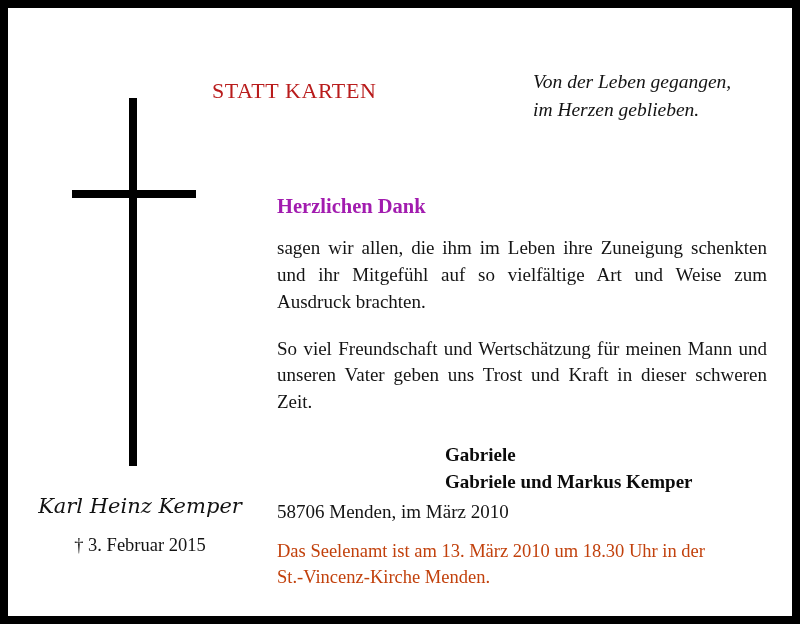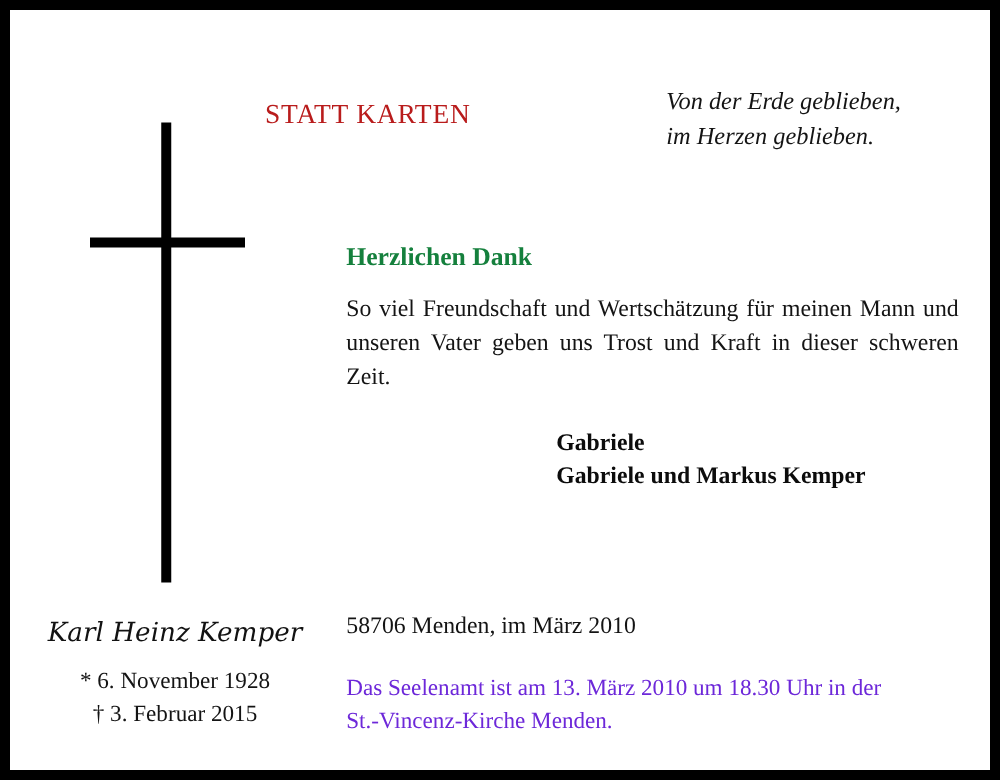--- a/index.html
+++ b/index.html
@@ -114,21 +114,21 @@
     position: absolute;
     left: 269px;
     top: 186px;
     width: 490px;
   }
   .thanks-heading {
     font-weight: bold;
     font-size: 20.5px;
     line-height: 1.2;
     margin: 0 0 16px 0;
-    color: #15803d;
+    color: #a21caf;
   }
   .para {
     font-size: 19px;
     line-height: 1.42;
     text-align: justify;
     text-justify: inter-word;
     margin: 0 0 20px 0;
     color: #141414;
     hyphens: none;
   }
@@ -140,66 +140,66 @@
     font-weight: bold;
     font-size: 19px;
     line-height: 1.42;
     color: #0c0c0c;
   }
   .signers .signer-line { display: block; white-space: nowrap; }
 
   .place-date {
     position: absolute;
     left: 269px;
-    top: 481px;
+    top: 492px;
     font-size: 19px;
     line-height: 1.3;
     white-space: nowrap;
     color: #141414;
   }
 
   .service-note {
     position: absolute;
     left: 269px;
     top: 530px;
     width: 500px;
     font-size: 18.5px;
     line-height: 1.42;
-    color: #6d28d9;
+    color: #c2410c;
   }
   .service-note .svc-line { display: block; }
 </style>
 </head>
 <body>
 
 <div class="card">
   <div class="card-inner">
 
     <div class="statt-karten">STATT KARTEN</div>
 
     <div class="motto">
-      <span class="motto-line">Von der Erde geblieben,</span>
+      <span class="motto-line">Von der Leben gegangen,</span>
       <span class="motto-line">im Herzen geblieben.</span>
     </div>
 
     <div class="cross">
       <div class="bar-v"></div>
       <div class="bar-h"></div>
     </div>
 
     <div class="left-col">
       <div class="deceased-name">Karl Heinz Kemper</div>
       <div class="dates">
-        <span class="date-line">* 6. November 1928</span>
         <span class="date-line">† 3. Februar 2015</span>
       </div>
     </div>
 
     <div class="main-col">
       <div class="thanks-heading">Herzlichen Dank</div>
+      <p class="para last-line-left">sagen wir allen, die ihm im Leben ihre Zuneigung schenkten und ihr Mitgefühl auf so vielfältige Art und Weise zum Ausdruck brachten.</p>
       <p class="para last-line-left">So viel Freundschaft und Wertschätzung für meinen Mann und unseren Vater geben uns Trost und Kraft in dieser schweren Zeit.</p>
       <div class="signers">
         <span class="signer-line">Gabriele</span>
         <span class="signer-line">Gabriele und Markus Kemper</span>
       </div>
     </div>
 
     <div class="place-date">58706 Menden, im März 2010</div>
 
     <div class="service-note">

